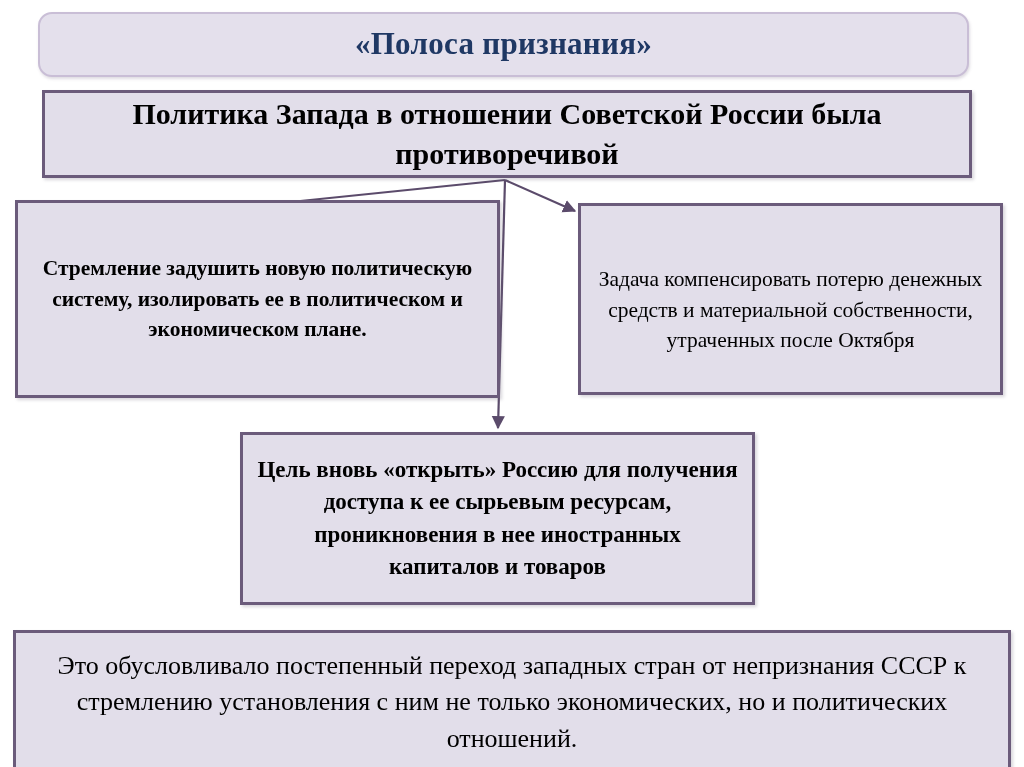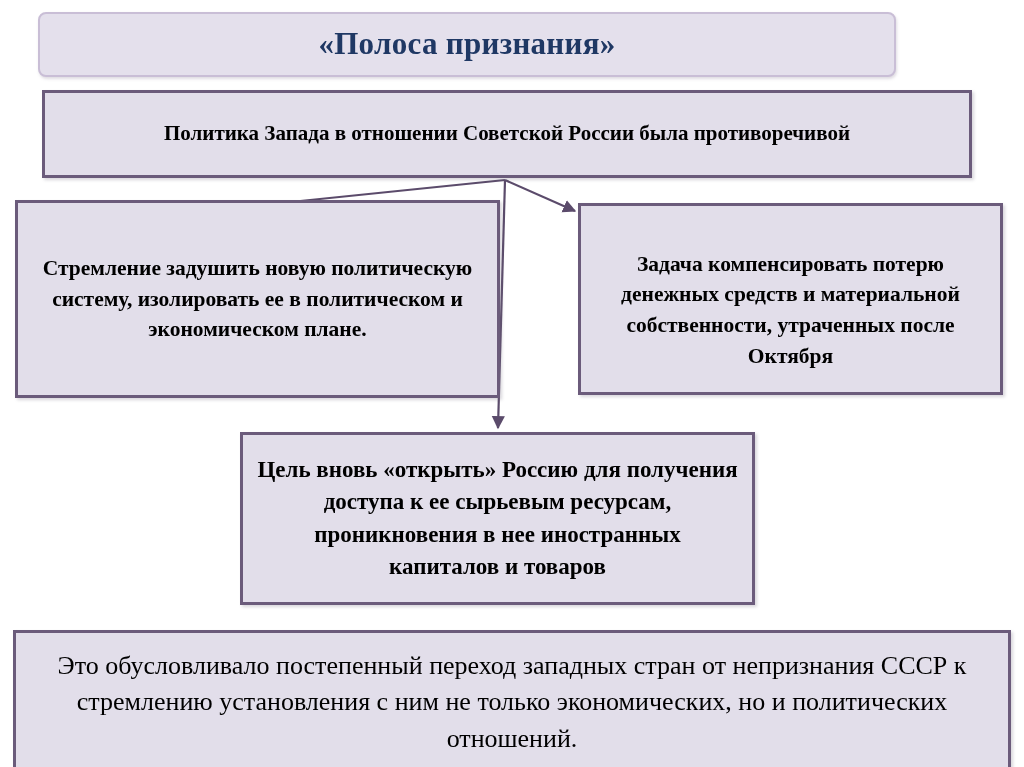--- a/index.html
+++ b/index.html
@@ -40,44 +40,44 @@
     display: block;
     width: 100%;
     padding: 0 10px;
     box-sizing: border-box;
   }
 
   
   #title-box {
     left: 38px;
     top: 12px;
-    width: 858px;
+    width: 931px;
     height: 65px;
     border: 2px solid #C9BED6;
-    border-radius: 8px;
+    border-radius: 14px;
     background: #E4E0EC;
     box-shadow: 1px 2px 3px rgba(150, 140, 160, 0.30);
   }
   #title-box .txt {
     font-size: 31px;
     font-weight: bold;
     color: #1F3864;
     line-height: 1.1;
     letter-spacing: 0.3px;
   }
 
   
   #statement-box {
     left: 42px;
     top: 90px;
     width: 930px;
     height: 88px;
   }
   #statement-box .txt {
-    font-size: 21px;
+    font-size: 30px;
     font-weight: bold;
     line-height: 1.32;
     padding: 0 26px;
   }
 
   
   #left-box {
     left: 15px;
     top: 200px;
     width: 485px;
@@ -92,21 +92,21 @@
 
   
   #right-box {
     left: 578px;
     top: 203px;
     width: 425px;
     height: 192px;
   }
   #right-box .txt {
     font-size: 21.5px;
-    font-weight: bold;
+    font-weight: normal;
     line-height: 1.42;
     padding: 0 10px;
     margin-top: 22px;
   }
 
   
   #middle-box {
     left: 240px;
     top: 432px;
     width: 515px;

